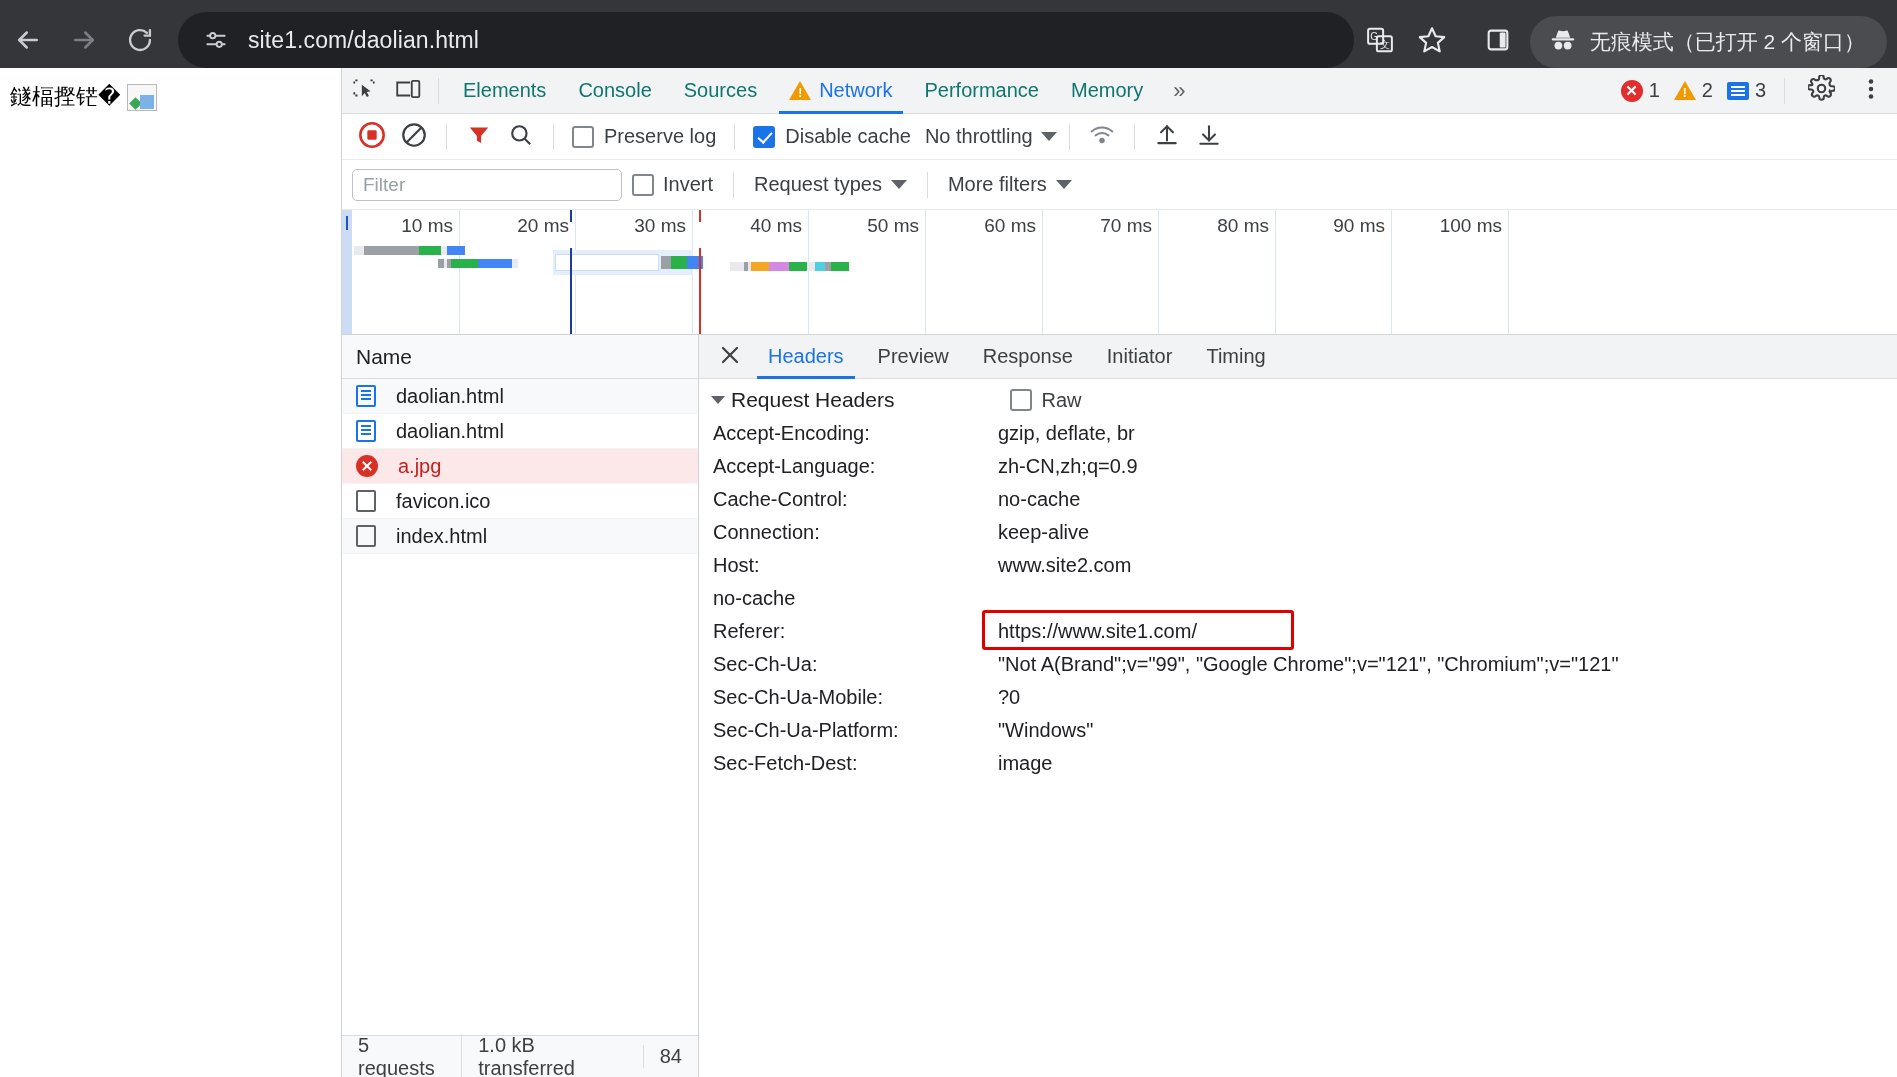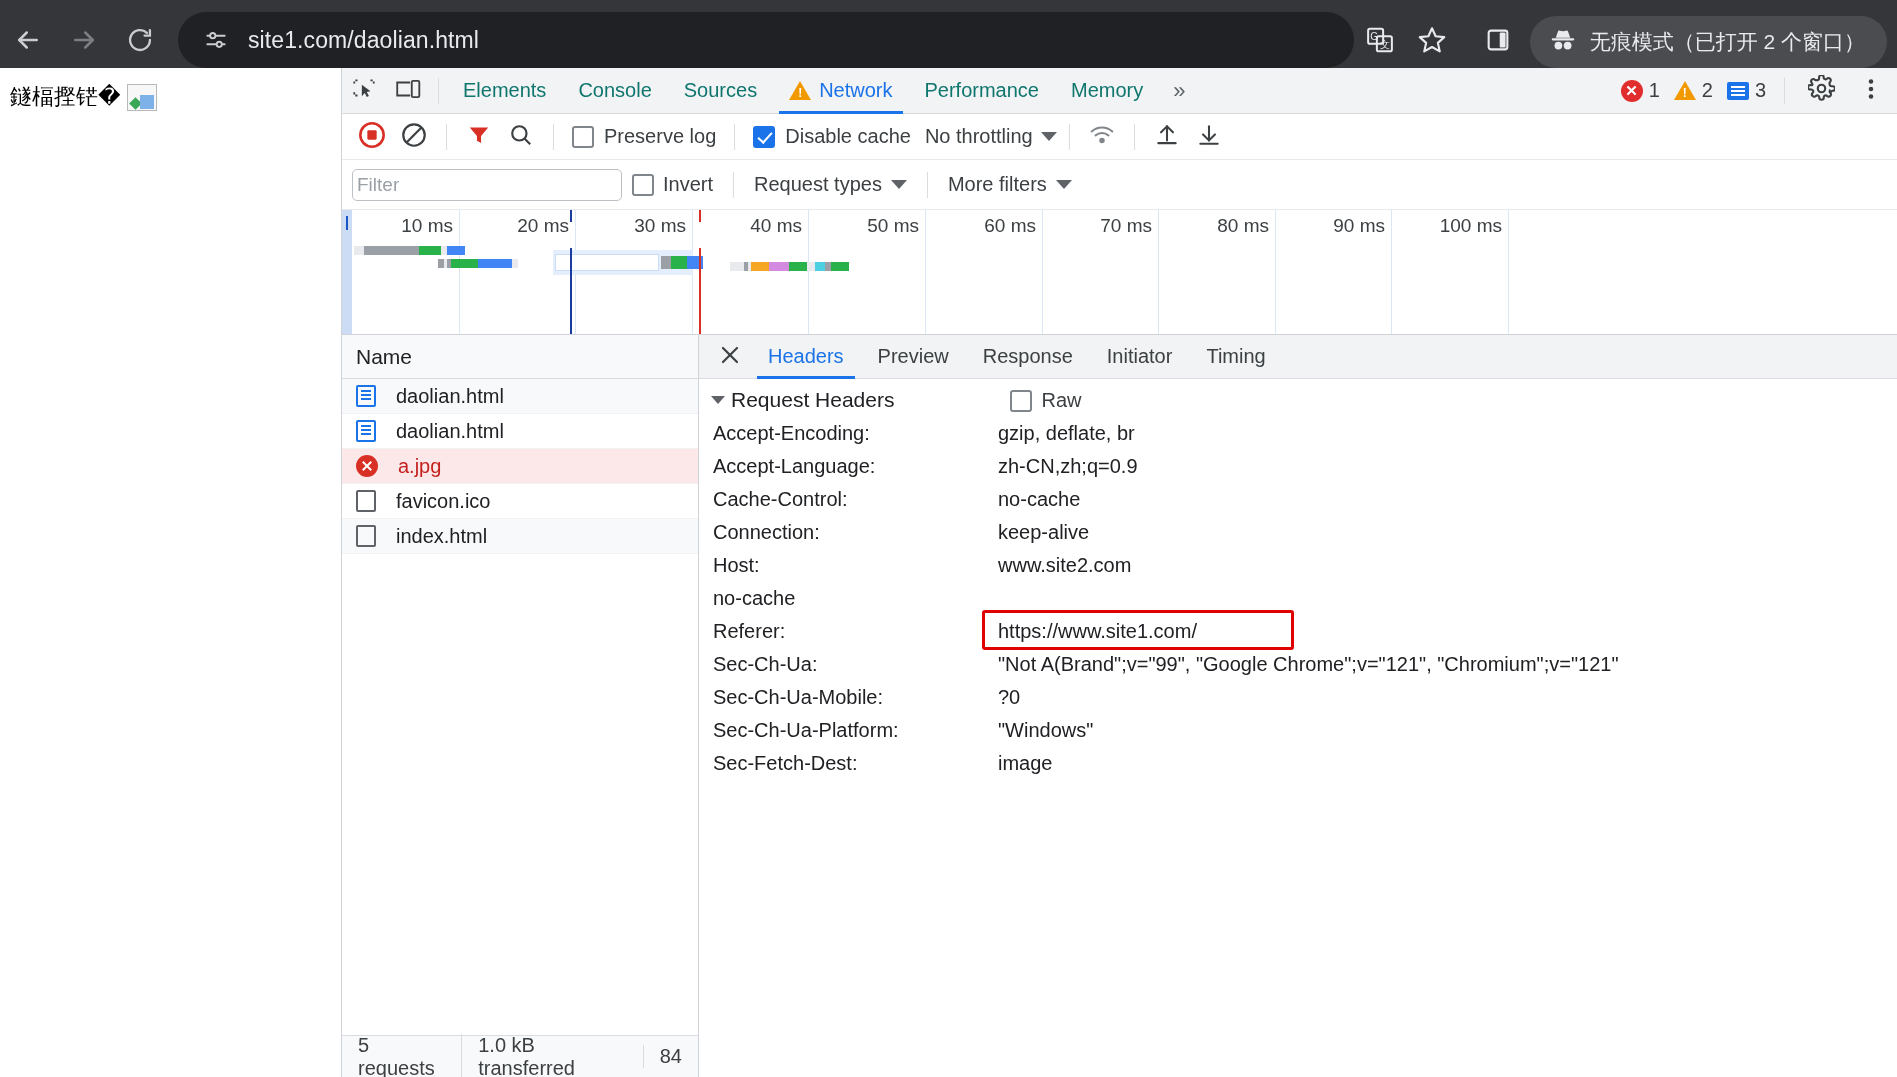--- a/index.html
+++ b/index.html
@@ -138,21 +138,21 @@
   #throttle-label { font-size: 20px; color: #3c4043; padding: 0 6px; flex: none; }
   .caret { width: 0; height: 0; border-left: 8px solid transparent; border-right: 8px solid transparent; border-top: 9px solid #5f6368; flex: none; }
 
   
   #filter-row {
     height: 50px; display: flex; align-items: center; padding: 0 10px;
     border-bottom: 1px solid #e8eaed; flex: none;
   }
   #filter-input {
     width: 270px; height: 32px; border: 1px solid #bdc1c6; border-radius: 5px;
-    font-size: 19px; color: #5f6368; padding: 0 4px; outline: none; background: #fff;
+    font-size: 19px; color: #5f6368; padding: 0 10px; outline: none; background: #fff;
     font-family: "Liberation Sans", sans-serif;
   }
   #filter-input::placeholder { color: #9aa0a6; }
   .fr-item { display: flex; align-items: center; gap: 9px; font-size: 20px; color: #3c4043; padding: 0 10px; flex: none; }
 
   
   #overview {
     height: 125px; position: relative; border-bottom: 1px solid #cfd3d8; flex: none; background: #fff;
   }
   .ov-grid { position: absolute; inset: 0; }
@@ -218,21 +218,21 @@
   }
   #close-tab-btn { width: 42px; height: 42px; display: flex; align-items: center; justify-content: center; color: #3c4043; flex: none; }
   .d-tab { height: 44px; display: flex; align-items: center; padding: 0 17px; font-size: 20px; color: #3c4043; position: relative; flex: none; }
   .d-tab.active { color: #1a73e8; }
   .d-tab.active::after { content: ""; position: absolute; left: 6px; right: 6px; bottom: 0; height: 3px; background: #1a73e8; }
   #detail-body { flex: 1 1 auto; overflow: hidden; padding-top: 4px; }
   #section-head {
     display: flex; align-items: center; height: 34px; padding-left: 12px; font-size: 21px; color: #202124; gap: 6px;
   }
   .tri-down { width: 0; height: 0; border-left: 7px solid transparent; border-right: 7px solid transparent; border-top: 8px solid #5f6368; flex: none; }
-  #raw-check { display: flex; align-items: flex-end; gap: 9px; font-size: 20px; color: #3c4043; margin-left: 110px; }
+  #raw-check { display: flex; align-items: center; gap: 9px; font-size: 20px; color: #3c4043; margin-left: 110px; }
   .hdr-row { display: flex; font-size: 20px; color: #202124; line-height: 33px; padding-left: 14px; }
   .hdr-name { width: 285px; flex: none; color: #202124; }
   .hdr-val { flex: 1 1 auto; min-width: 0; word-break: break-all; }
   .hdr-row.highlight { position: relative; }
   #referer-box {
     position: absolute; border: 3px solid #e00000; border-radius: 3px;
     left: 283px; top: -5px; height: 40px; width: 312px;
   }
 </style>
 </head>

